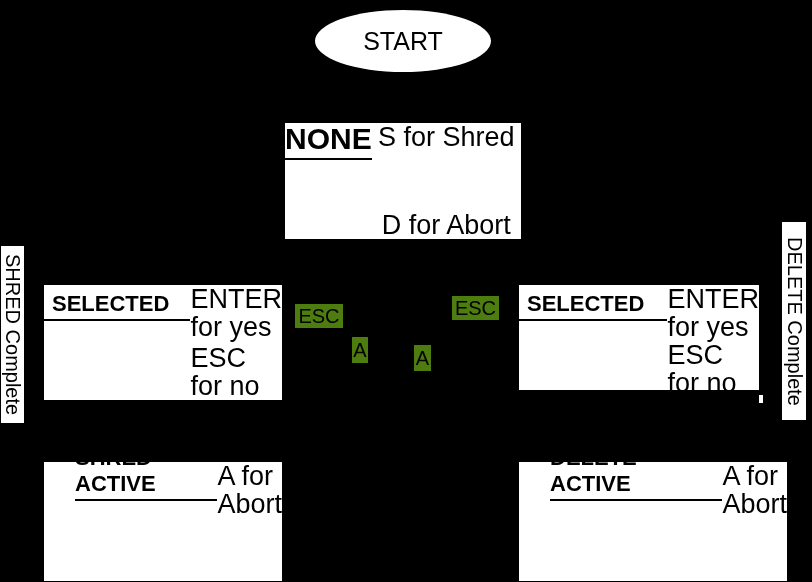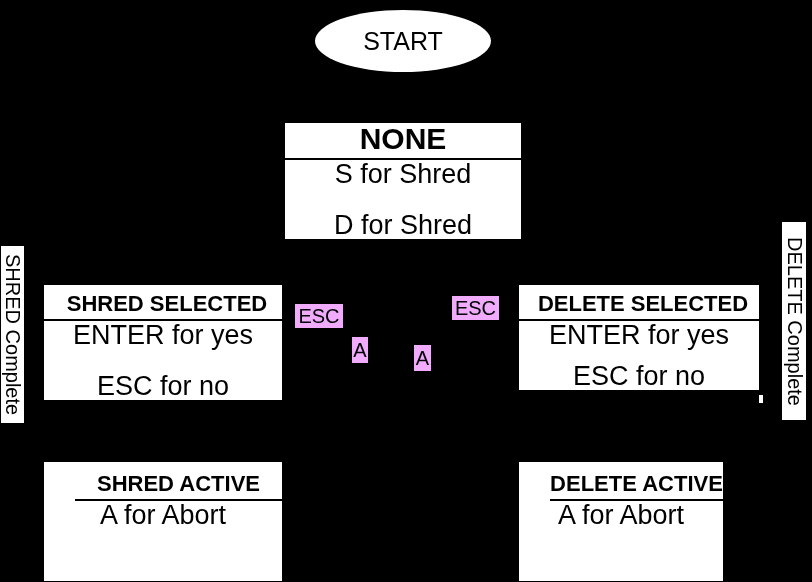--- a/index.html
+++ b/index.html
@@ -22,21 +22,21 @@
     display: flex; align-items: center; justify-content: center;
     font-size: 25px;
     color: #000000;
   }
 
   
   .state {
     position: absolute;
     background: #ffffff;
     color: #000000;
-    display: flex; flex-direction: column;
+    display: flex; flex-direction: row;
   }
   .state .title {
     display: flex; align-items: flex-end; justify-content: center;
     font-weight: bold;
     border-bottom: 2px solid #000000;
     padding-bottom: 2px;
     box-sizing: content-box;
   }
   .state .body {
     flex: 1;
@@ -45,40 +45,40 @@
     font-size: 27px;
     line-height: 28px;
   }
 
   #none            { left: 285px; top: 123px; width: 236px; height: 116px; }
   #none .title     { height: 33px; font-size: 30px; }
   #shred-selected  { left: 44px;  top: 285px; width: 238px; height: 115px; }
   #delete-selected { left: 519px; top: 285px; width: 240px; height: 105px; }
   #shred-selected .title, #delete-selected .title { height: 32px; font-size: 22px; padding-left: 8px; }
   #shred-active    { left: 44px;  top: 462px; width: 238px; height: 119px; }
-  #delete-active   { left: 519px; top: 462px; width: 204px; height: 119px; }
+  #delete-active   { left: 519px; top: 462px; width: 268px; height: 119px; }
   #shred-active .title, #delete-active .title { height: 35px; font-size: 22px; margin-left: 31px; }
 
   
   .side-strip {
     position: absolute;
     background: #ffffff;
     color: #000000;
     writing-mode: vertical-rl;
     font-size: 20px;
     display: flex; align-items: center; justify-content: center;
     white-space: nowrap;
   }
   #shred-complete  { left: 1px;   top: 246px; width: 23px; height: 177px; }
   #delete-complete { left: 782px; top: 222px; width: 24px; height: 198px; }
 
   
   .edge-label {
     position: absolute;
-    background: #f0abfc;
+    background: #4d7c0f;
     color: #000000;
     font-size: 20px;
     display: flex; align-items: center; justify-content: center;
     white-space: nowrap;
   }
   #esc-left  { left: 295px; top: 304px; width: 48px; height: 24px; }
   #esc-right { left: 452px; top: 296px; width: 47px; height: 24px; }
   #a-left    { left: 352px; top: 337px; width: 16px; height: 26px; }
   #a-right   { left: 414px; top: 345px; width: 17px; height: 26px; }
 
@@ -95,21 +95,21 @@
 <div class="canvas">
 
   <div class="start-node">
     <span>START</span>
   </div>
 
   <div class="state" id="none">
     <div class="title">NONE</div>
     <div class="body">
       <div>S for Shred</div>
-      <div>D for Shred</div>
+      <div>D for Abort</div>
     </div>
   </div>
 
   <div class="state" id="shred-selected">
     <div class="title">SHRED SELECTED</div>
     <div class="body">
       <div>ENTER for yes</div>
       <div>ESC for no</div>
     </div>
   </div>

